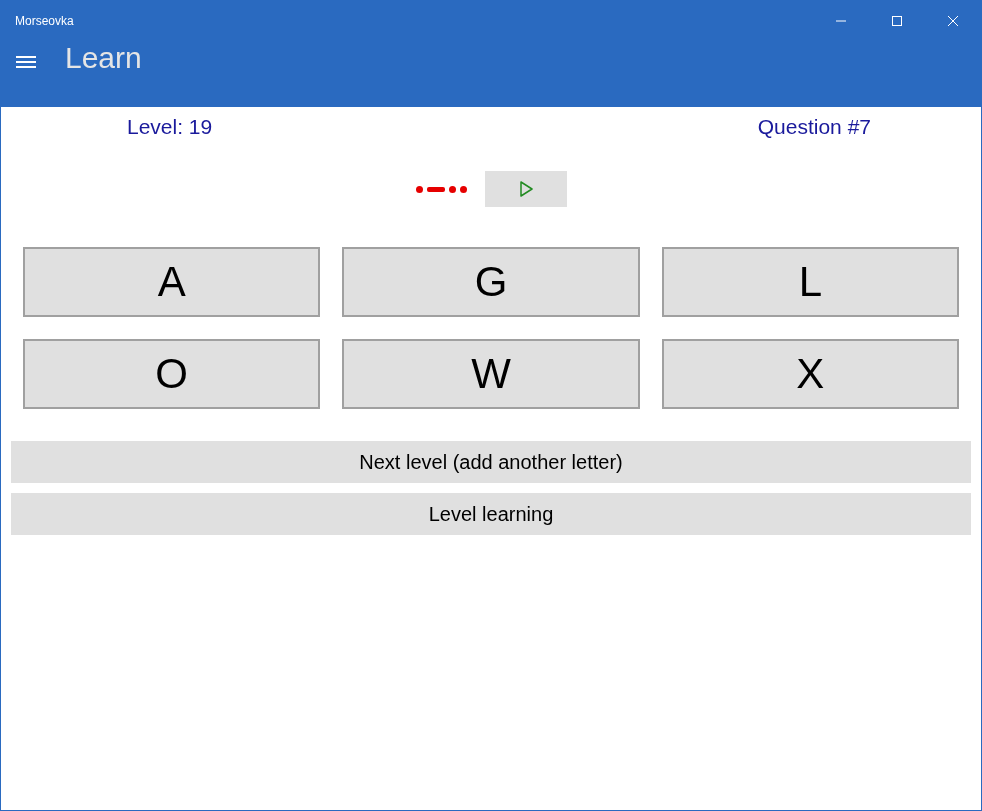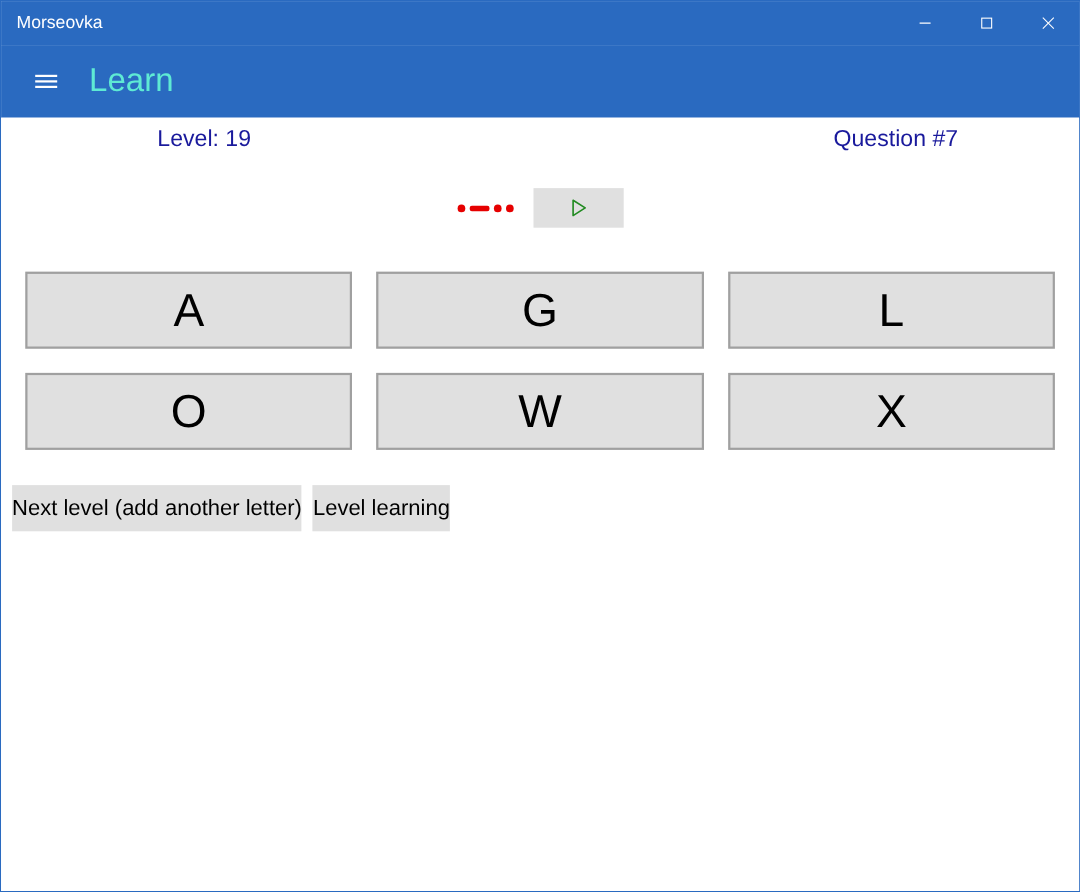--- a/index.html
+++ b/index.html
@@ -1,46 +1,46 @@
 <!DOCTYPE html>
 <html><head>
 <meta charset="utf-8">
 <style>
   * { box-sizing: border-box; margin: 0; padding: 0; }
   html, body { width: 982px; height: 811px; font-family: "Segoe UI", sans-serif; background: #fff; overflow: hidden; }
   .window { width: 982px; height: 811px; border: 1px solid #2a6ac0; display: flex; flex-direction: column; background: #fff; }
 
   .titlebar { background: #2a6ac0; height: 40px; display: flex; align-items: center; justify-content: space-between; color: #fff; }
-  .titlebar-title { padding-left: 14px; font-size: 16px; font-weight: 400; }
+  .titlebar-title { padding-left: 14px; font-size: 12px; font-weight: 400; }
   .titlebar-controls { display: flex; height: 100%; }
   .titlebar-btn { width: 56px; height: 100%; display: flex; align-items: center; justify-content: center; cursor: pointer; }
   .titlebar-btn svg { stroke: #fff; fill: none; }
 
-  .header { background: #2a6ac0; height: 66px; display: flex; align-items: center; color: #5eead4; padding-left: 20px; }
+  .header { background: #2a6ac0; height: 66px; display: flex; align-items: flex-start; color: #e5e5e5; padding-left: 4px; }
   .hamburger { width: 42px; height: 42px; display: flex; align-items: center; justify-content: center; cursor: pointer; }
   .hamburger-lines { width: 20px; height: 12px; display: flex; flex-direction: column; justify-content: space-between; }
   .hamburger-lines div { height: 2px; background: #fff; width: 100%; }
   .page-title { font-size: 30px; font-weight: 400; margin-left: 18px; }
 
   .content { flex: 1; background: #fff; position: relative; }
 
-  .status-row { display: flex; justify-content: space-between; padding: 8px 110px 0 126px; margin-left: 16px; }
+  .status-row { display: flex; justify-content: space-between; padding: 8px 110px 0 126px; }
   .status-text { color: #1a1a9c; font-size: 21px; font-weight: 400; }
 
   .morse-row { display: flex; align-items: center; justify-content: center; margin-top: 32px; gap: 18px; }
   .morse-display { color: #e60000; font-size: 26px; font-weight: 700; letter-spacing: 1px; display: flex; align-items: center; gap: 4px; }
   .morse-display .dot { width: 7px; height: 7px; border-radius: 50%; background: #e60000; display: inline-block; }
   .morse-display .dash { width: 18px; height: 5px; background: #e60000; display: inline-block; border-radius: 2px; }
   .play-btn { width: 82px; height: 36px; background: #e0e0e0; border: none; display: flex; align-items: center; justify-content: center; cursor: pointer; }
   .play-btn svg { width: 16px; height: 16px; }
 
   .letter-grid { display: grid; grid-template-columns: repeat(3, 1fr); gap: 22px; padding: 40px 22px 0 22px; }
   .letter-btn { height: 70px; background: #e0e0e0; border: 2px solid #a0a0a0; font-size: 42px; font-weight: 400; color: #000; display: flex; align-items: center; justify-content: center; cursor: pointer; font-family: inherit; }
 
-  .bottom-buttons { padding: 32px 10px 0 10px; display: flex; flex-direction: row; gap: 10px; }
+  .bottom-buttons { padding: 32px 10px 0 10px; display: flex; flex-direction: column; gap: 10px; }
   .wide-btn { height: 42px; background: #e0e0e0; border: none; font-size: 20px; color: #000; display: flex; align-items: center; justify-content: center; cursor: pointer; font-family: inherit; }
 </style>
 </head>
 <body>
 
 <div class="window">
 
   <div class="titlebar">
     <div class="titlebar-title">Morseovka</div>
     <div class="titlebar-controls">

